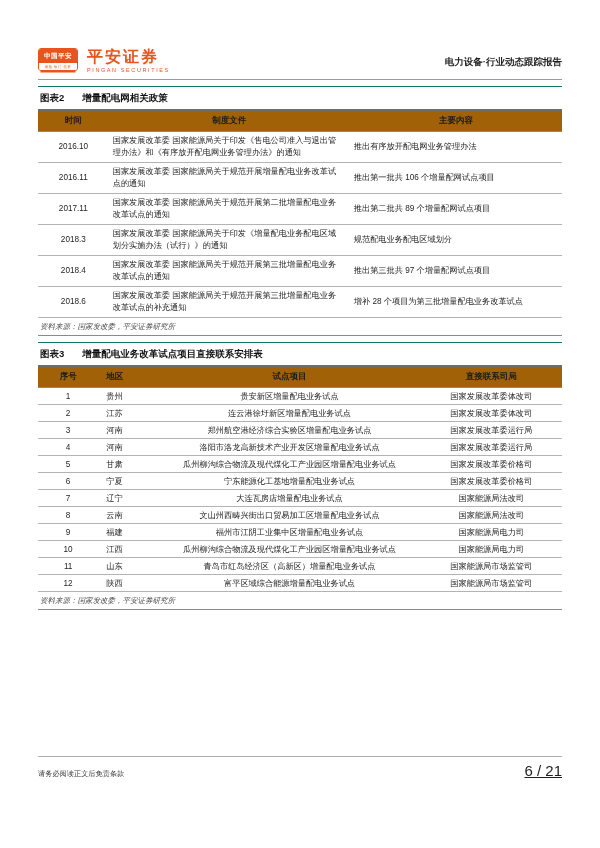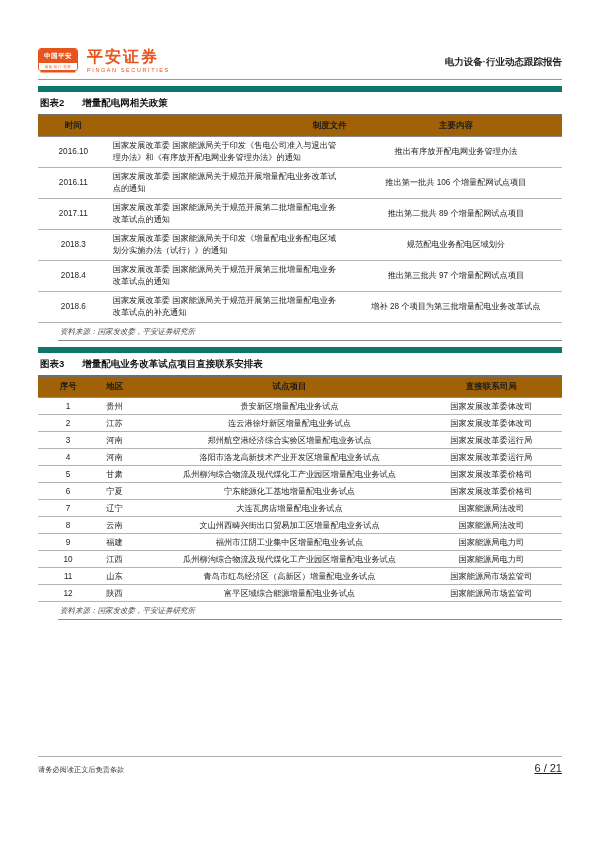--- a/index.html
+++ b/index.html
@@ -21,61 +21,61 @@
                text-align:center; padding:3px 0 2px; letter-spacing:0.5px; white-space:nowrap; }
   .badge-bottom { background:#ffffff; color:#e8541e; font-size:3.5px; text-align:center;
                   padding:1.5px 0; white-space:nowrap; letter-spacing:0.4px; }
   .brand { display:flex; flex-direction:column; }
   .brand-name { color:#e8541e; font-size:16px; font-weight:bold; letter-spacing:2px; line-height:18px; }
   .brand-sub { color:#e8541e; font-size:5.5px; letter-spacing:1.6px; margin-top:1px; }
   .report-type { font-size:9.5px; font-weight:bold; color:#1f1f1f; padding-bottom:4px; }
 
   
   .figure { margin-top:6px; }
-  .figure-title { border-top:6px solid #0f766e; padding:5px 2px 4px;
+  .figure-title { border-top:1px solid #0f766e; padding:5px 2px 4px;
                   font-size:9.5px; font-weight:bold; color:#111; }
   .figure-title .fig-label { margin-right:18px; }
 
   table { width:100%; border-collapse:collapse; table-layout:fixed; }
   thead th { background:#a16207; font-size:8.5px; font-weight:bold; color:#1c1c1c;
              padding:4px 3px; border-top:2px solid #6e6e6e; border-bottom:1.5px solid #8a8a8a;
              text-align:center; }
   tbody td { font-size:8.2px; line-height:12px; padding:3px 4px; vertical-align:middle;
              border-bottom:1px solid #b3b3b3; color:#252525; }
   .t1 thead th:nth-child(1){ width:13.5%; }
-  .t1 thead th:nth-child(2){ width:46%;text-align:right; }
+  .t1 thead th:nth-child(2){ width:46%; }
   .t1 thead th:nth-child(3){ width:40.5%; }
   .t1 td.c-time { text-align:center; }
   .t1 td.c-doc { text-align:left; padding-right:10px; }
-  .t1 td.c-content { text-align:center; }
+  .t1 td.c-content { text-align:left; }
 
   .t2 thead th:nth-child(1){ width:11.5%; }
   .t2 thead th:nth-child(2){ width:11.5%; }
   .t2 thead th:nth-child(3){ width:50%; }
   .t2 thead th:nth-child(4){ width:27%; }
   .t2 thead th:nth-child(2){ text-align:left; padding-left:8px; }
   .t2 tbody td { padding:2.5px 3px; line-height:11px; }
   .t2 td.c-no { text-align:center; }
   .t2 td.c-region { text-align:left; padding-left:8px; }
   .t2 td.c-project { text-align:center; }
   .t2 td.c-bureau { text-align:center; }
 
   .source-row { border-bottom:1px solid #8a8a8a; font-size:7.5px; font-style:italic;
-                color:#4a4a4a; padding:3.5px 2px;margin-left:20px; }
+                color:#4a4a4a; padding:3.5px 2px; }
 
   
   .body-text { margin-top:14px; margin-left:77px; }
   .para { font-size:9.8px; line-height:19px; text-align:justify; color:#2e2e2e; margin-bottom:9px; }
 
   
   .footer { position:absolute; left:38px; right:38px; top:756px;
             border-top:1px solid #aeaeae; padding-top:5px;
             display:flex; justify-content:space-between; align-items:baseline; }
   .disclaimer { font-size:7.2px; color:#3a3a3a; }
-  .page-num { font-size:11px; color:#1f1f1f;text-decoration:underline; }
+  .page-num { font-size:15px; color:#1f1f1f;text-decoration:underline; }
 </style>
 </head>
 <body>
 
 <div class="page">
 
   <div class="header">
     <div class="logo-block">
       <div class="logo-badge">
         <div class="badge-top">中国平安</div>

